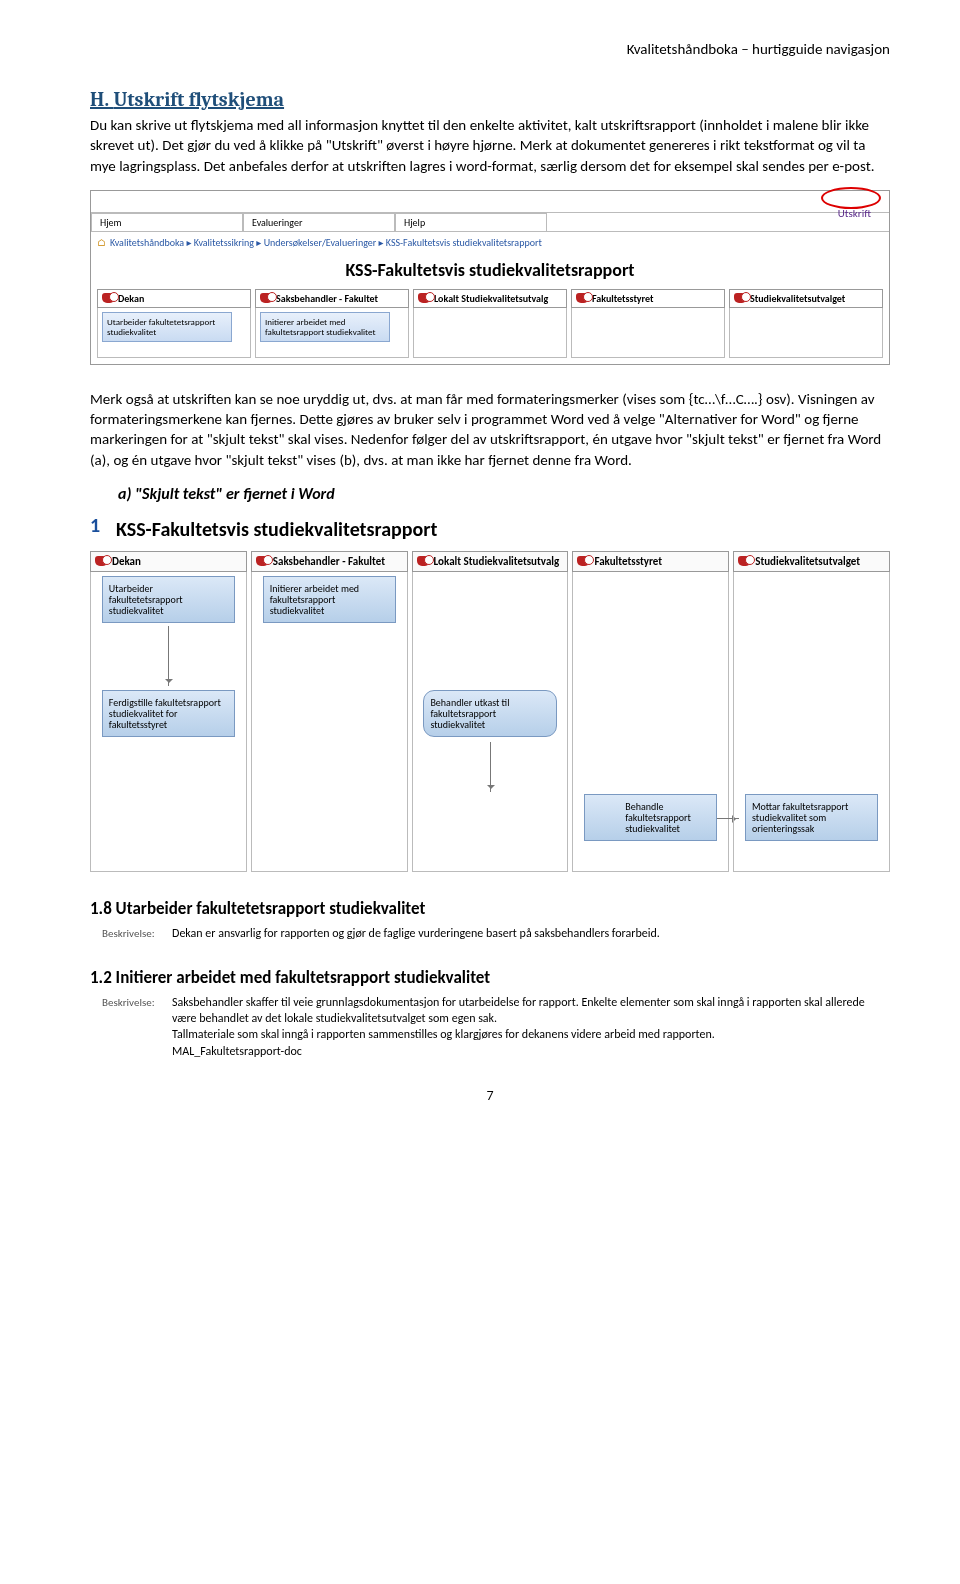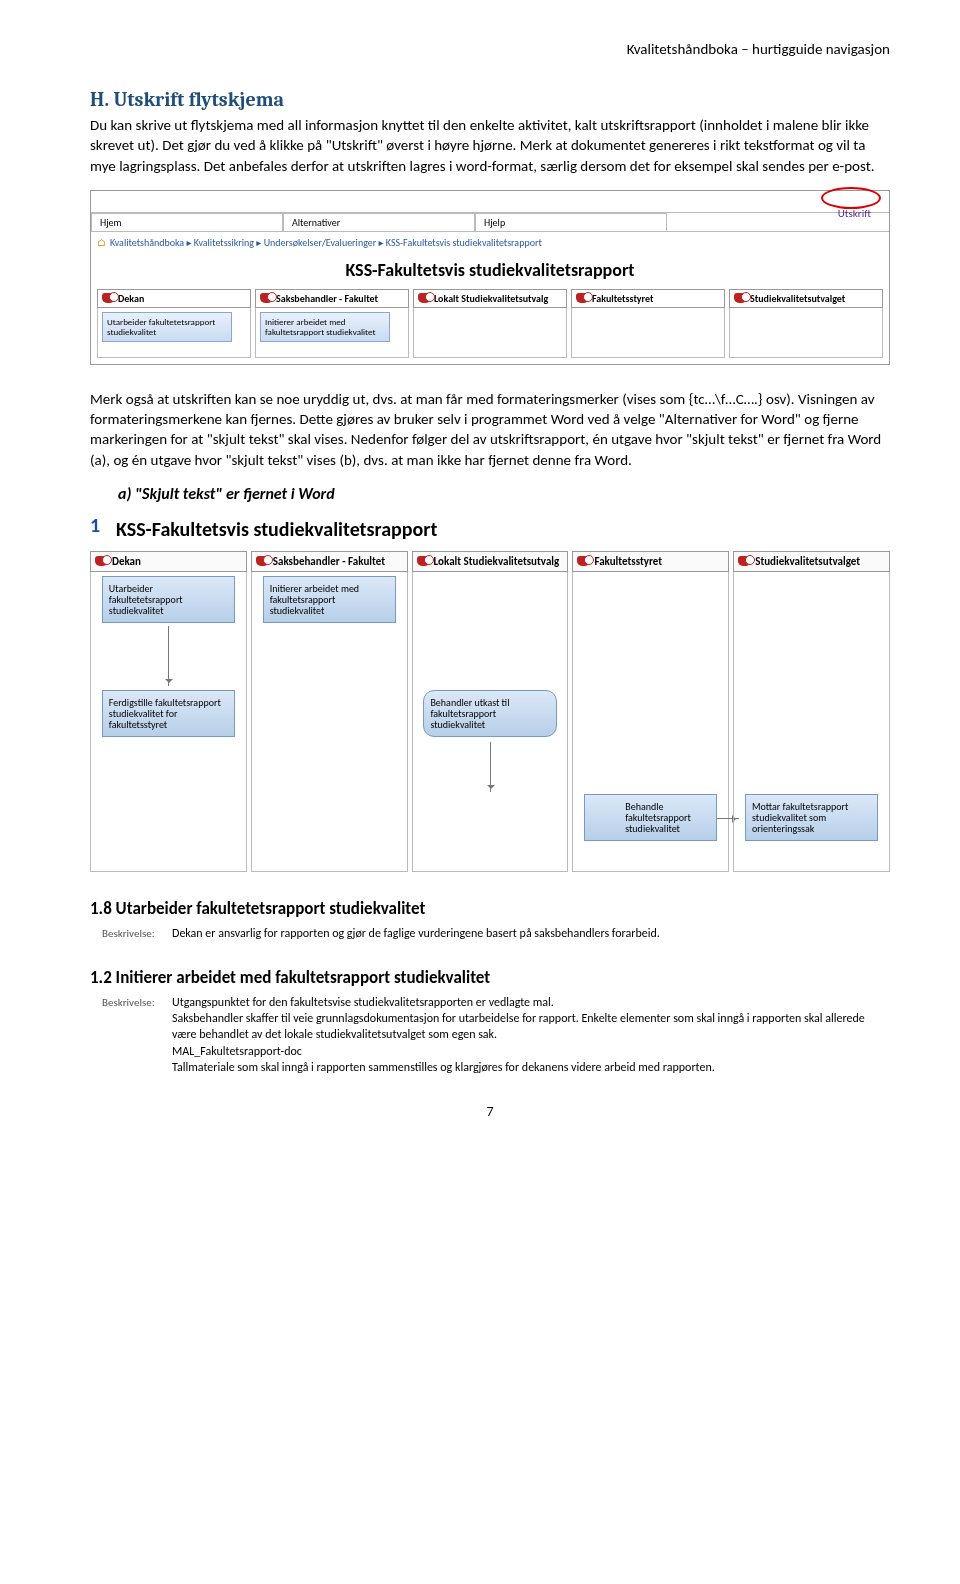--- a/index.html
+++ b/index.html
@@ -5,31 +5,31 @@
   * { box-sizing: border-box; margin: 0; padding: 0; }
   body {
     font-family: Calibri, "Segoe UI", Arial, sans-serif;
     width: 960px;
     background: #fff;
     color: #000;
     font-size: 15px;
     padding: 40px 70px 30px 90px;
   }
   .header-right { text-align: right; font-size: 15px; padding-bottom: 30px; }
-  h2.section-title { color: #1f4e79; font-family: Cambria, Georgia, serif; font-size: 20px; font-weight: bold; margin-bottom: 4px; }
+  h2.section-title { color: #1f4e79; font-family: Cambria, Georgia, serif; font-size: 20px; font-weight: bold; margin-bottom: 4px; text-decoration: underline; }
   p { line-height: 1.35; margin-bottom: 2px; }
   .body-para { margin-bottom: 14px; }
 
   
   .ui-shot { border: 1px solid #999; margin: 10px 0 24px 0; font-size: 10px; background: #fff; }
   .ui-top { position: relative; height: 22px; border-bottom: 1px solid #bbb; }
   .utskrift-link { position: absolute; right: 18px; top: 16px; color: #5a2a8a; font-size: 11px; }
   .red-circle { position: absolute; right: 8px; top: -4px; width: 60px; height: 22px; border: 2px solid #d00; border-radius: 50%; }
   .tabs { display: flex; border-bottom: 1px solid #bbb; }
-  .tab { border: 1px solid #bbb; border-bottom: none; padding: 2px 8px; font-size: 10px; width: 192px; background: #fff; }
+  .tab { border: 1px solid #bbb; border-bottom: none; padding: 2px 8px; font-size: 10px; width: 152px; background: #fff; }
   .breadcrumb { padding: 4px 6px; font-size: 10px; color: #2a58a5; }
   .breadcrumb .home-icon { color: #c98300; margin-right: 2px; }
   .breadcrumb .sep { color: #2a58a5; }
   .kss-title { text-align: center; font-size: 18px; font-weight: bold; padding: 6px 0 8px 0; }
   .lane-row { display: flex; gap: 4px; padding: 0 6px 6px 6px; }
   .lane { flex: 1; }
   .lane-head { border: 1px solid #999; background: #fff; padding: 2px 4px; font-size: 10px; font-weight: bold; display: flex; align-items: center; gap: 3px; }
   .masks-icon { width: 13px; height: 10px; display: inline-block; background: #b22; border-radius: 3px 3px 5px 5px; position: relative; }
   .masks-icon::after { content:""; position:absolute; left:7px; top:-1px; width:8px; height:8px; background:#fff; border:1px solid #b22; border-radius:50%; }
   .lane-body { border: 1px solid #bbb; border-top: none; height: 50px; padding: 4px; }
@@ -69,21 +69,21 @@
 
 <p class="body-para">Du kan skrive ut flytskjema med all informasjon knyttet til den enkelte aktivitet, kalt utskriftsrapport (innholdet i malene blir ikke skrevet ut). Det gjør du ved å klikke på "Utskrift" øverst i høyre hjørne. Merk at dokumentet genereres i rikt tekstformat og vil ta mye lagringsplass. Det anbefales derfor at utskriften lagres i word-format, særlig dersom det for eksempel skal sendes per e-post.</p>
 
 <div class="ui-shot">
   <div class="ui-top">
     <span class="utskrift-link">Utskrift</span>
     <span class="red-circle"></span>
   </div>
   <div class="tabs">
     <div class="tab">Hjem</div>
-    <div class="tab">Alternativer</div>
+    <div class="tab">Evalueringer</div>
     <div class="tab">Hjelp</div>
   </div>
   <div class="breadcrumb">
     <span class="home-icon">⌂</span>
     <span>Kvalitetshåndboka</span>
     <span class="sep"> ▸ </span>
     <span>Kvalitetssikring</span>
     <span class="sep"> ▸ </span>
     <span>Undersøkelser/Evalueringer</span>
     <span class="sep"> ▸ </span>
@@ -203,20 +203,19 @@
 <div class="subsection">1.8 Utarbeider fakultetetsrapport studiekvalitet</div>
 <div class="desc-row">
   <div class="desc-label">Beskrivelse:</div>
   <div class="desc-text">Dekan er ansvarlig for rapporten og gjør de faglige vurderingene basert på saksbehandlers forarbeid.</div>
 </div>
 
 <div class="subsection">1.2 Initierer arbeidet med fakultetsrapport studiekvalitet</div>
 <div class="desc-row">
   <div class="desc-label">Beskrivelse:</div>
   <div class="desc-text">
-    <div>Utgangspunktet for den fakultetsvise studiekvalitetsrapporten er vedlagte mal.</div>
     <div>Saksbehandler skaffer til veie grunnlagsdokumentasjon for utarbeidelse for rapport. Enkelte elementer som skal inngå i rapporten skal allerede være behandlet av det lokale studiekvalitetsutvalget som egen sak.</div>
+    <div>Tallmateriale som skal inngå i rapporten sammenstilles og klargjøres for dekanens videre arbeid med rapporten.</div>
     <div>MAL_Fakultetsrapport-doc</div>
-    <div>Tallmateriale som skal inngå i rapporten sammenstilles og klargjøres for dekanens videre arbeid med rapporten.</div>
   </div>
 </div>
 
 <div class="page-num">7</div>
 
 </body></html>

